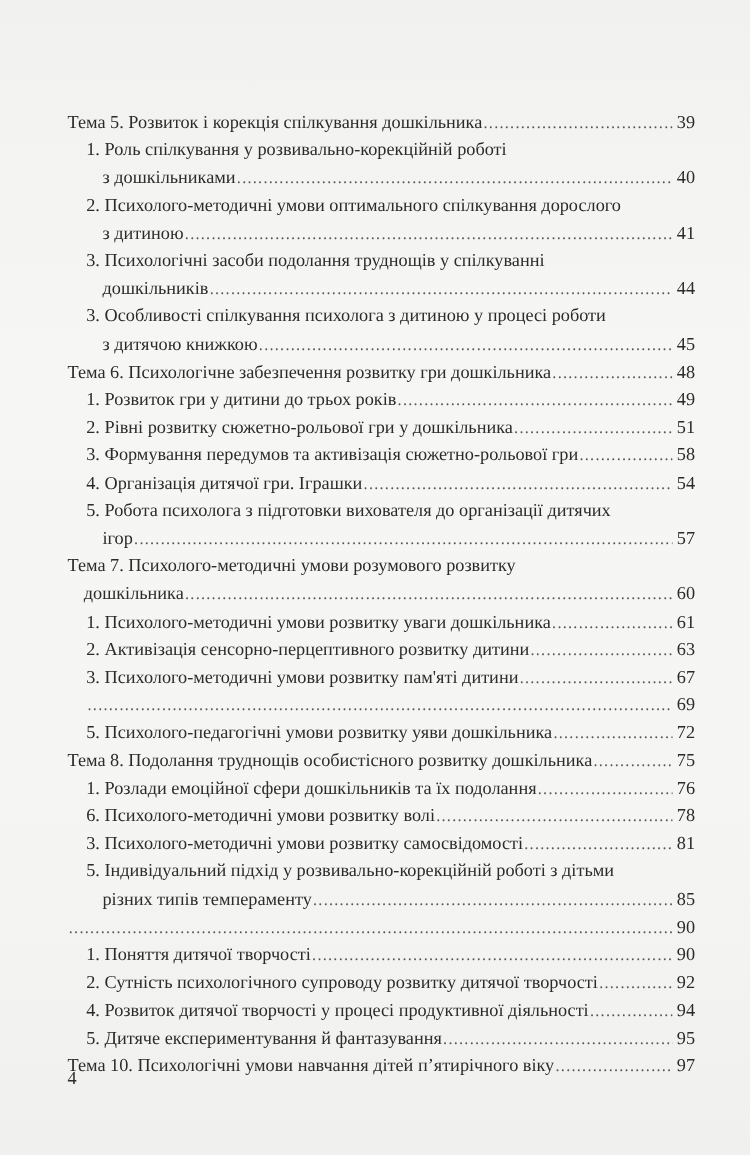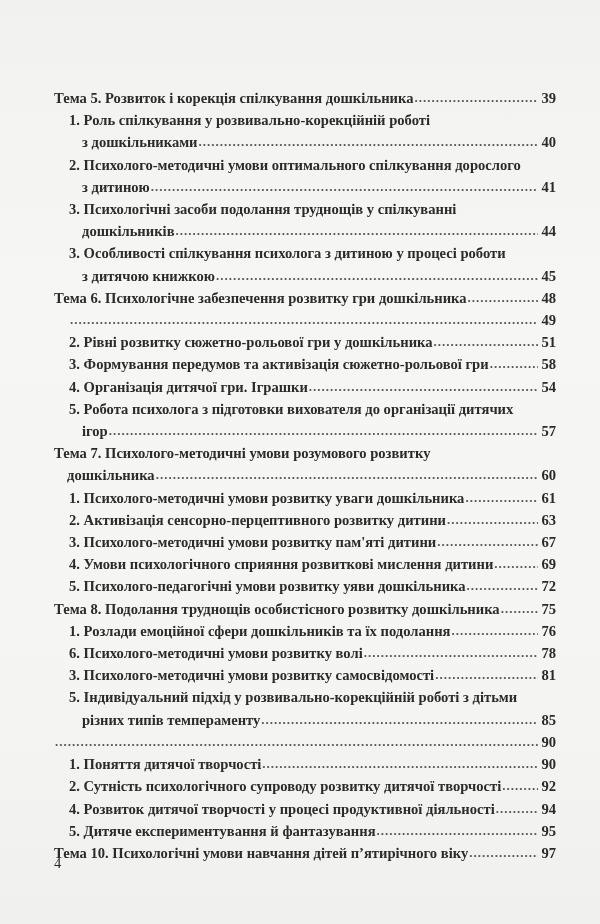--- a/index.html
+++ b/index.html
@@ -32,21 +32,20 @@
     }
     .entry {
       position: relative;
     }
     .entry.topic { padding-left: 0; }
     .entry.sub { padding-left: 15px; }
     .line {
       display: flex;
       align-items: flex-end;
       white-space: nowrap;
-      font-weight: bold;
     }
     .cont {
       padding-left: 13px;
     }
     .text {
       flex: 0 0 auto;
     }
     .dots {
       flex: 1 1 auto;
       overflow: hidden;
@@ -124,20 +123,21 @@
       </div>
       <div class="entry topic">
         <div class="line">
           <span class="text">Тема 6. Психологічне забезпечення розвитку гри дошкільника</span>
           <span class="dots"></span>
           <span class="num">48</span>
         </div>
       </div>
       <div class="entry sub">
         <div class="line">
+          <span class="text">1. Розвиток гри у дитини до трьох років</span>
           <span class="dots"></span>
           <span class="num">49</span>
         </div>
       </div>
       <div class="entry sub">
         <div class="line">
           <span class="text">2. Рівні розвитку сюжетно-рольової гри у дошкільника</span>
           <span class="dots"></span>
           <span class="num">51</span>
         </div>
@@ -192,21 +192,20 @@
       </div>
       <div class="entry sub">
         <div class="line">
           <span class="text">3. Психолого-методичні  умови розвитку пам'яті дитини</span>
           <span class="dots"></span>
           <span class="num">67</span>
         </div>
       </div>
       <div class="entry sub">
         <div class="line">
-          <span class="text">4. Умови психологічного сприяння розвиткові мислення дитини</span>
           <span class="dots"></span>
           <span class="num">69</span>
         </div>
       </div>
       <div class="entry sub">
         <div class="line">
           <span class="text">5. Психолого-педагогічні умови розвитку уяви дошкільника</span>
           <span class="dots"></span>
           <span class="num">72</span>
         </div>

